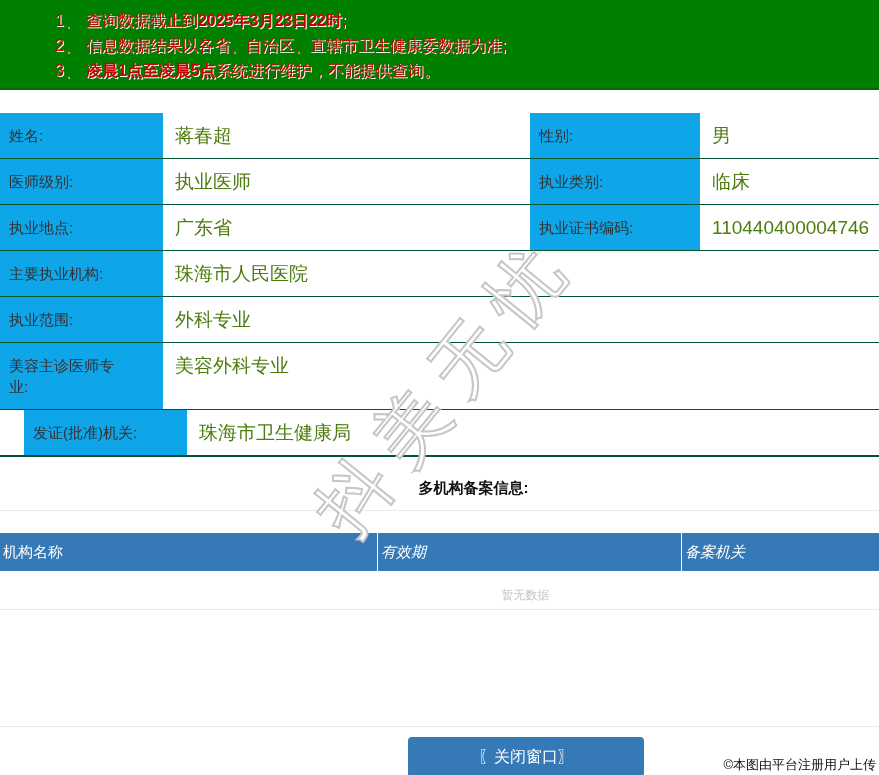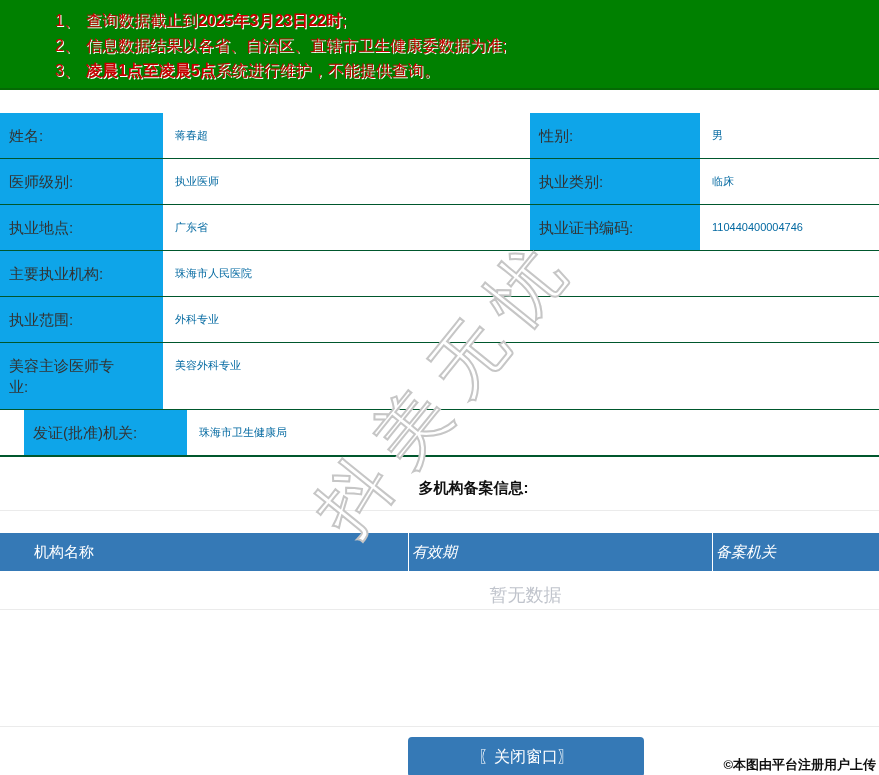--- a/index.html
+++ b/index.html
@@ -16,43 +16,43 @@
   .notice-line .b { font-weight:bold; }
 
   
   .info-table { margin-top:23px; border-bottom:2px solid #00572d; }
   .irow { display:grid; grid-template-columns:163px 367px 170px 179px;
           border-bottom:1.5px solid #00572d; }
   .irow.span { grid-template-columns:163px 716px; }
   .irow:last-child { border-bottom:none;padding-left:24px; }
   .ilabel { background:#0ea5e9; padding:12px 8px 12px 9px; font-size:15px;
             line-height:21px; color:#333; white-space:pre-line; }
-  .ivalue { padding:12px 8px 12px 12px; font-size:11px; line-height:21px; color:#0369a1; }
+  .ivalue { padding:12px 8px 12px 12px; font-size:19px; line-height:21px; color:#4d7c0f; }
 
   
   .section-title { margin-top:20px; padding-left:68px; text-align:center;
                    font-size:15px; line-height:21px; font-weight:bold; color:#111; }
   .hr { border-top:1px solid #ebebeb; height:0; }
   .hr1 { margin-top:12px; }
   .filing-header { margin-top:22px; height:38px; background:#3579b6;
                    display:grid; grid-template-columns:377px 304px 198px;
                    align-items:center; color:#fff; font-size:15px; font-weight:500; }
-  .filing-header .fcell { padding-left:3px; height:100%; display:flex; align-items:center;margin-left:31px; }
+  .filing-header .fcell { padding-left:3px; height:100%; display:flex; align-items:center; }
   .filing-header .fcell + .fcell { border-left:1px solid #ffffff;font-style:italic; }
   .empty-text { padding:14px 0 3px 172px; text-align:center;
-                color:#c0c4cc; font-size:18px; line-height:21px; }
+                color:#c0c4cc; font-size:12px; line-height:21px; }
   .spacer { height:116px; }
 
   
   .close-btn { display:block; margin:10px 0 0 408px; width:236px; height:40px;
                background:#3579b6; color:#fff; border:none; border-radius:4px;
                font-size:16px; line-height:40px; text-align:center; cursor:pointer;
                font-family:"Liberation Sans", sans-serif; }
   .attribution { position:absolute; right:3px; bottom:1px; font-size:13px;
-                 font-weight:bold; color:#111;
+                 font-weight:normal; color:#111;
                  text-shadow:-1px -1px 0 #fff, 1px -1px 0 #fff, -1px 1px 0 #fff, 1px 1px 0 #fff; }
 
   
   .watermark { position:absolute; left:245px; top:335px; width:400px; height:100px;
                line-height:100px; text-align:center; font-size:72px; letter-spacing:18px;
                color:#ffffff; -webkit-text-stroke:2px #c6c6c6; transform:rotate(-51deg);
                pointer-events:none; z-index:5; white-space:nowrap; }
 </style>
 </head>
 <body>

